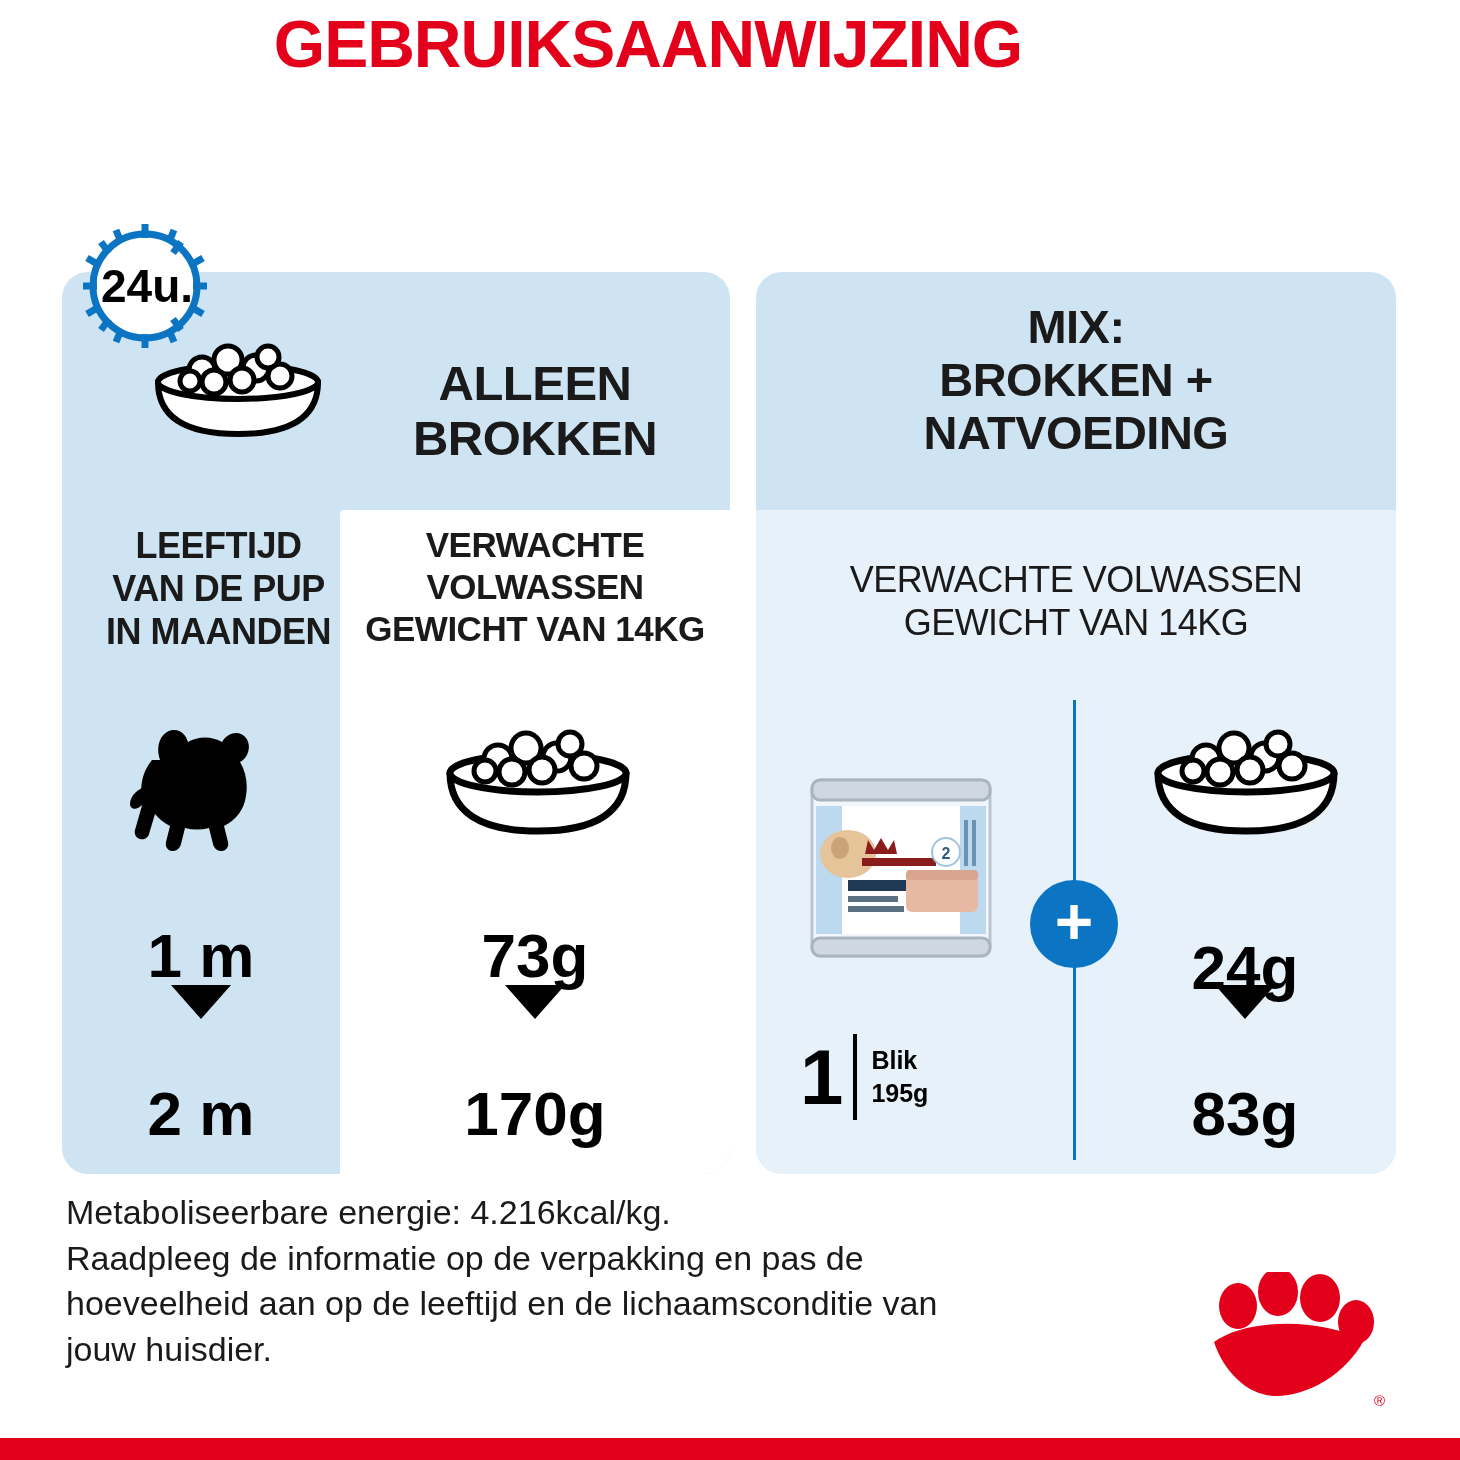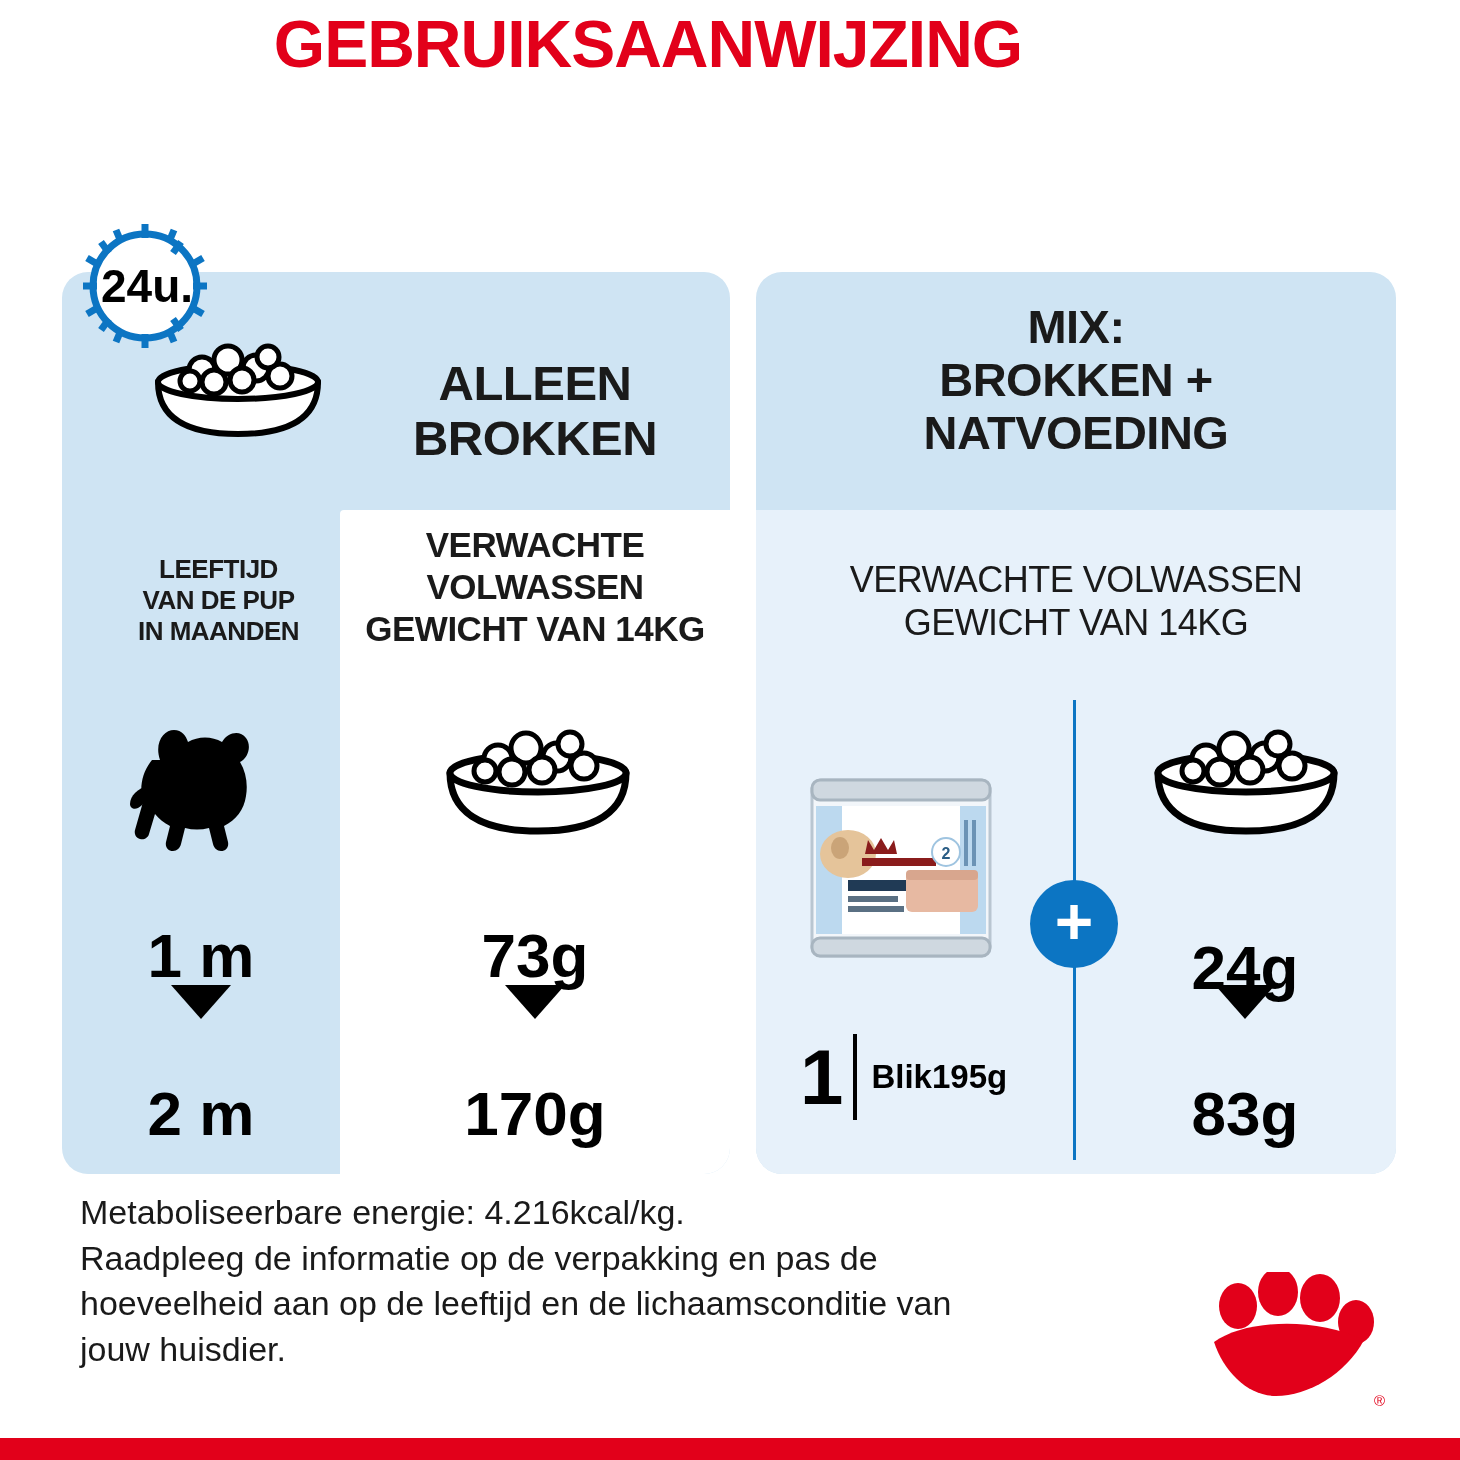--- a/index.html
+++ b/index.html
@@ -138,25 +138,24 @@
     letter-spacing: -0.5px;
   }
 
   
   .col-head-age {
     position: absolute;
     left: 62px;
     top: 524px;
     width: 313px;
     text-align: center;
-    font-size: 26px;
+    font-size: 36px;
     font-weight: bold;
     line-height: 1.2;
     letter-spacing: -0.5px;
-    margin-top: 30px;
   }
   .col-head-kibble {
     position: absolute;
     left: 342px;
     top: 524px;
     width: 386px;
     text-align: center;
     font-size: 35px;
     font-weight: bold;
     line-height: 1.2;
@@ -273,30 +272,31 @@
     color: #000;
   }
   .can-qty-bar {
     width: 4px;
     height: 86px;
     background: #000;
     margin: 0 14px 0 10px;
   }
   .can-qty-txt {
     display: flex;
-    font-size: 33px;
+    flex-direction: column;
+    font-size: 25px;
     font-weight: bold;
     line-height: 1.32;
     color: #000;
   }
 
   
   .footnote {
     position: absolute;
-    left: 80px;
+    left: 66px;
     top: 1190px;
     width: 1120px;
     font-size: 34px;
     line-height: 1.34;
     color: #1a1a1a;
     font-family: "Liberation Sans", sans-serif;
   }
 
   
   .logo {

